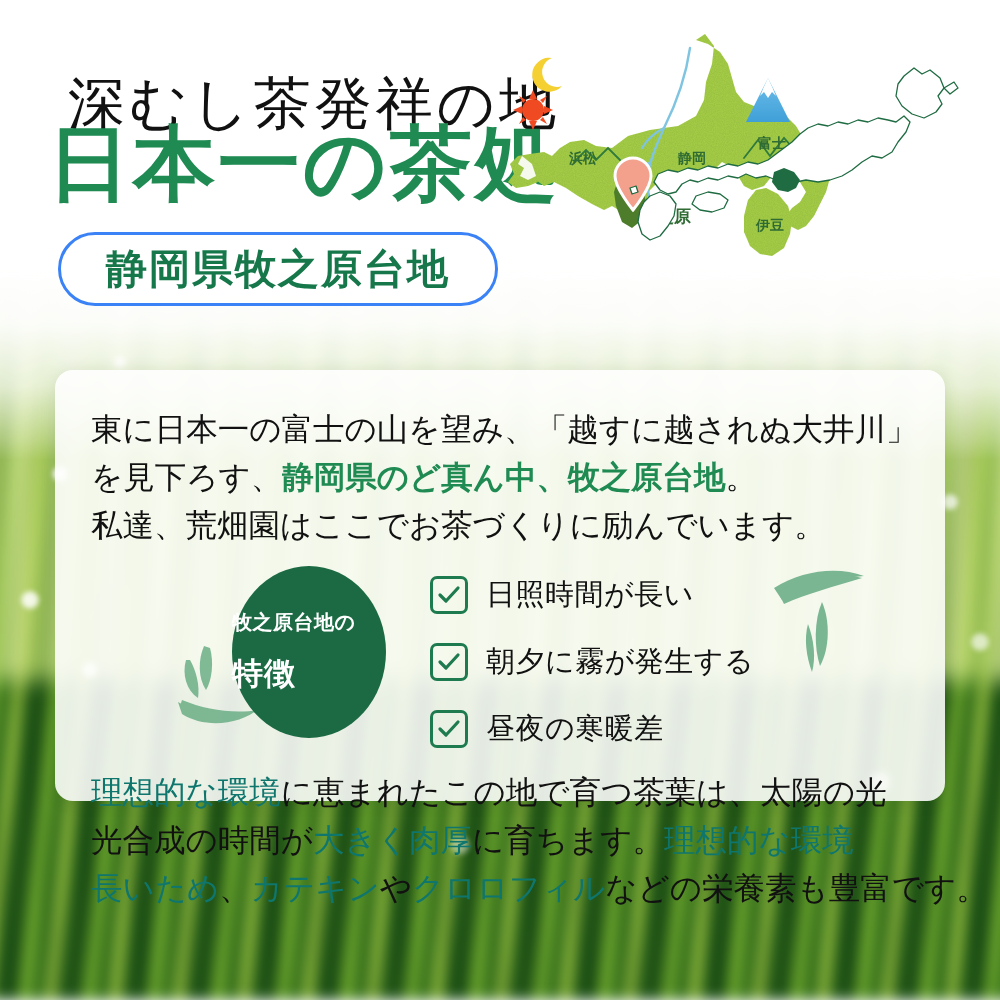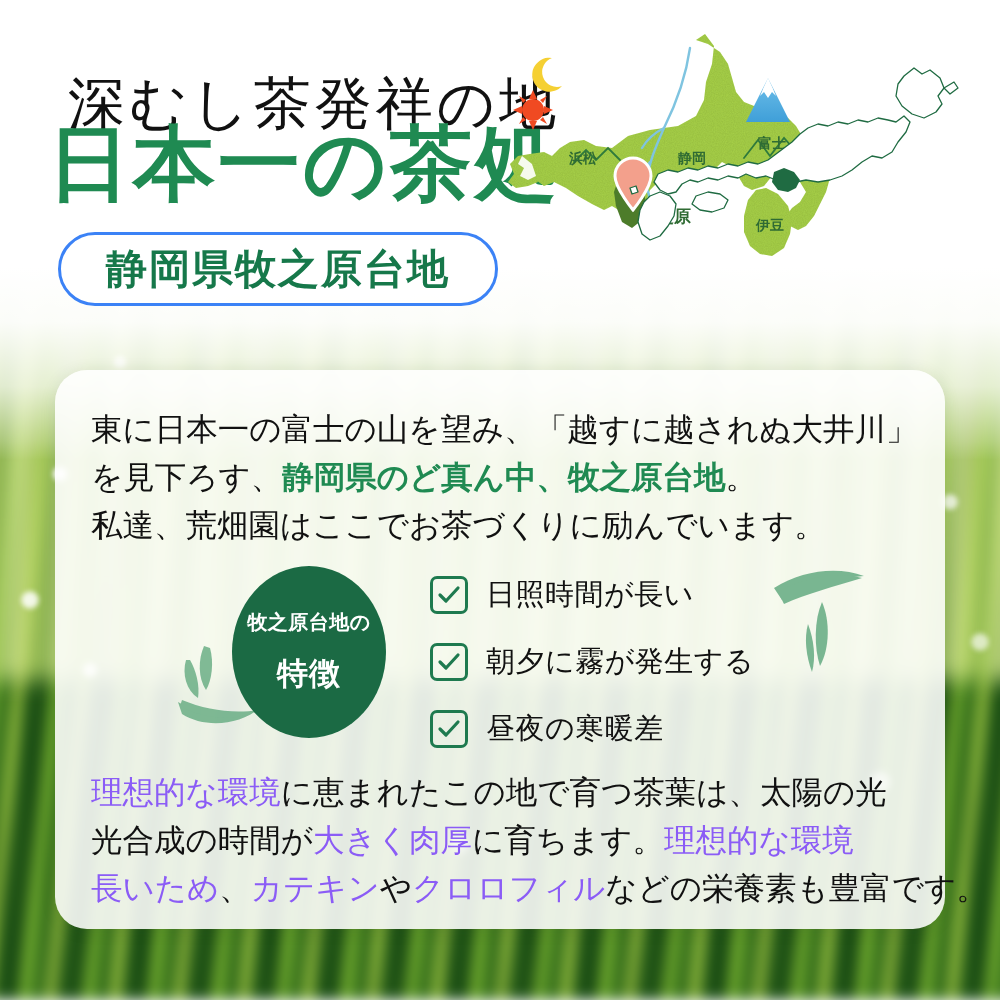--- a/index.html
+++ b/index.html
@@ -103,45 +103,45 @@
   .map-wrap { position:absolute; left:500px; top:30px; width:500px; height:330px; }
   .map-wrap svg { display:block; }
   .map-label {
     font-family:"Liberation Sans", "DejaVu Sans", sans-serif;
     font-weight:700; fill:#2f6b33;
   }
 
   
   .card {
     position:absolute; left:55px; top:370px;
-    width:890px; height:559px;
+    width:890px; height:431px;
     background:rgba(255,255,255,0.88);
-    border-radius:32px;
+    border-radius:18px;
     box-shadow:0 2px 16px rgba(40,70,30,0.10);
     backdrop-filter:blur(2px);
   }
 
   .para {
     position:absolute;
     font-family:"Liberation Sans", "DejaVu Sans", sans-serif;
     font-size:31.5px; line-height:1.52; color:#111111;
     letter-spacing:0px; white-space:nowrap;
   }
   .para.top  { left:36px; top:36px; }
   .para.bot  { left:36px; top:399px; }
   .hl { color:#1f8a52; font-weight:700; }
-  .hl-l { color:#8b5cf6; font-weight:400; }
+  .hl-l { color:#0f766e; font-weight:400; }
 
   
   .feature-circle {
     position:absolute; left:232px; top:566px;
     width:154px; height:172px; border-radius:50%;
     background:#1b6a44;
     display:flex; flex-direction:column;
-    align-items:center; justify-content:center;
+    align-items:flex-start; justify-content:center;
     color:#ffffff; text-align:center;
   }
   .feature-circle .fc-top {
     font-size:20px; font-weight:700; letter-spacing:0.5px; line-height:1.2;
   }
   .feature-circle .fc-main {
     font-size:31px; font-weight:700; letter-spacing:1px; margin-top:19px;
   }
 
   

